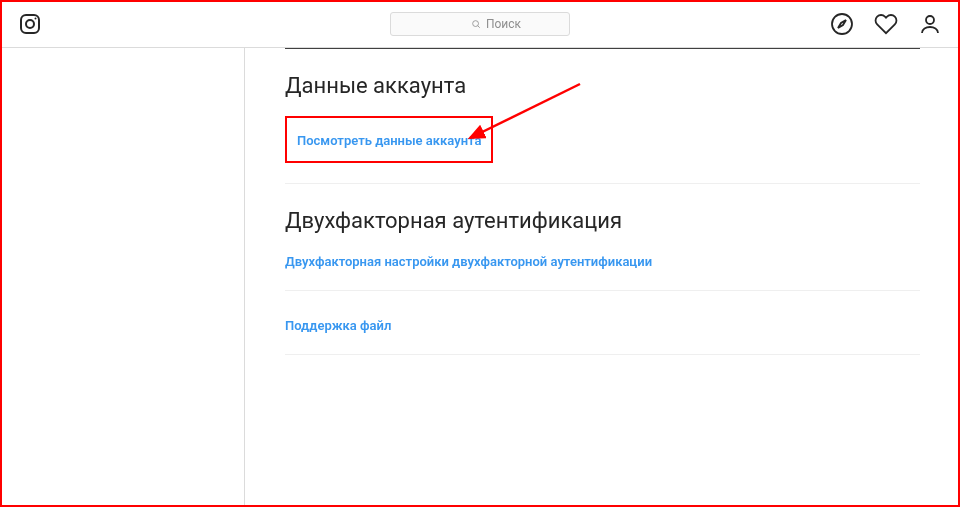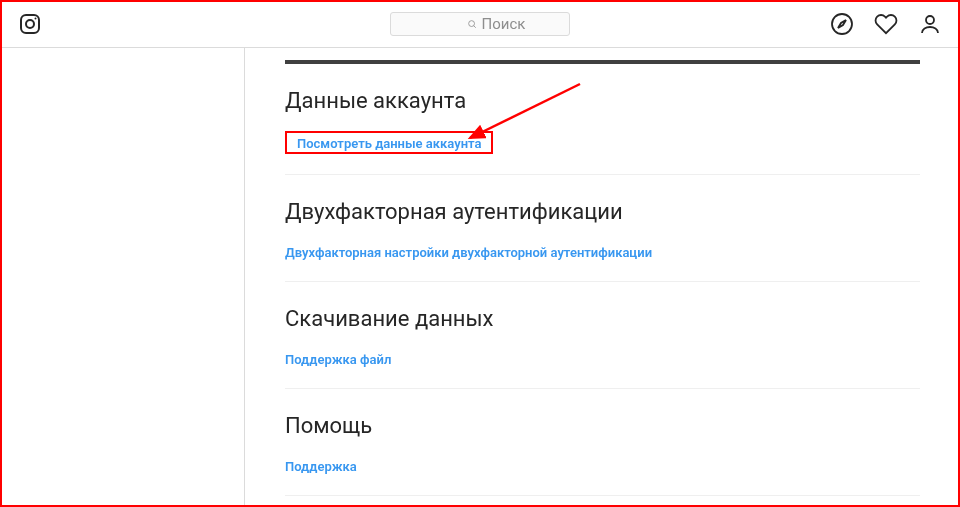--- a/index.html
+++ b/index.html
@@ -38,21 +38,21 @@
     left: 50%;
     transform: translateX(-50%);
     width: 180px;
     height: 24px;
     background: #fafafa;
     border: 1px solid #dbdbdb;
     border-radius: 3px;
     display: flex;
     align-items: center;
     justify-content: center;
-    font-size: 15px;
+    font-size: 12px;
     color: #8e8e8e;
     padding-left: 32px;
   }
   .search-wrap .s-icon {
     display: inline-flex;
     margin-right: 5px;
   }
   .nav-icons {
     margin-left: auto;
     display: flex;
@@ -72,39 +72,38 @@
   .main {
     flex: 1;
     padding: 0 40px 40px 40px;
     overflow: hidden;
   }
   .section {
     border-bottom: 1px solid #efefef;
     padding: 24px 0 20px 0;
   }
   .section:first-child {
-    border-top: 4px solid #404040;
-    margin-top: 12px;
+    border-top: 1px solid #404040;
   }
   .section h2 {
     font-size: 22px;
     font-weight: 400;
     color: #262626;
     margin-bottom: 18px;
   }
   .section a.link {
     font-size: 13px;
     color: #3897f0;
     text-decoration: none;
     font-weight: 600;
     display: inline-block;
   }
   .highlight-box {
     border: 2px solid #ff0000;
-    padding: 0 10px;
+    padding: 12px 10px;
     display: inline-block;
   }
   .arrow-svg {
     position: absolute;
     top: 78px;
     left: 460px;
     z-index: 40;
     pointer-events: none;
   }
 </style>
@@ -159,33 +158,28 @@
   <main class="main">
 
     <section class="section">
       <h2>Данные аккаунта</h2>
       <span class="highlight-box">
         <a href="#" class="link">Посмотреть данные аккаунта</a>
       </span>
     </section>
 
     <section class="section">
-      <h2>Двухфакторная аутентификации</h2>
+      <h2>Двухфакторная аутентификация</h2>
       <a href="#" class="link">Двухфакторная настройки двухфакторной аутентификации</a>
     </section>
 
     <section class="section">
-      <h2>Скачивание данных</h2>
       <a href="#" class="link">Поддержка файл</a>
     </section>
 
-    <section class="section">
-      <h2>Помощь</h2>
-      <a href="#" class="link">Поддержка</a>
-    </section>
 
   </main>
 </div>
 
 <svg class="arrow-svg" width="130" height="80">
   <defs>
     <marker id="arrowhead" markerWidth="8" markerHeight="8" refX="6" refY="3" orient="auto">
       <polygon points="0 0, 7 3, 0 6" fill="#ff0000"></polygon>
     </marker>
   </defs>

